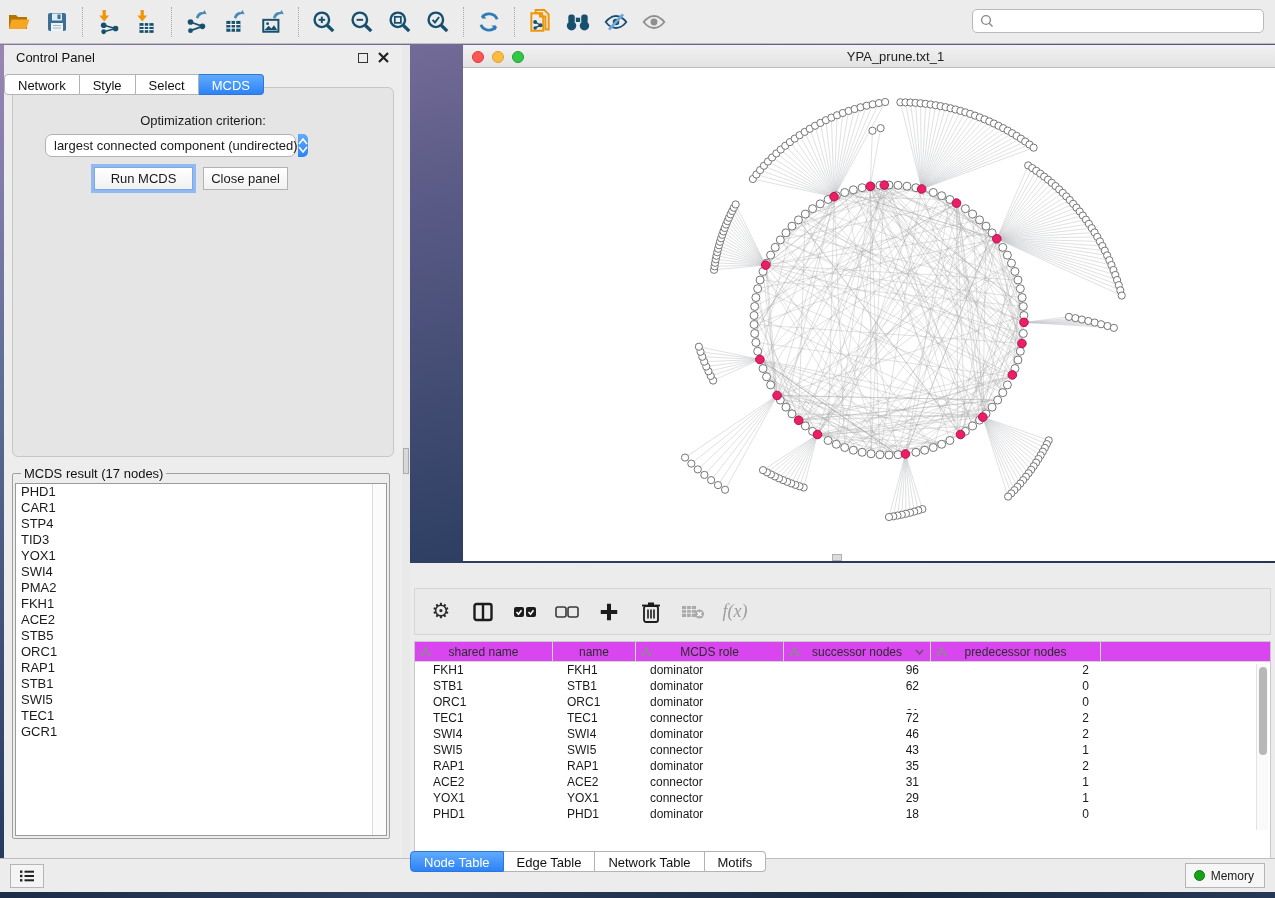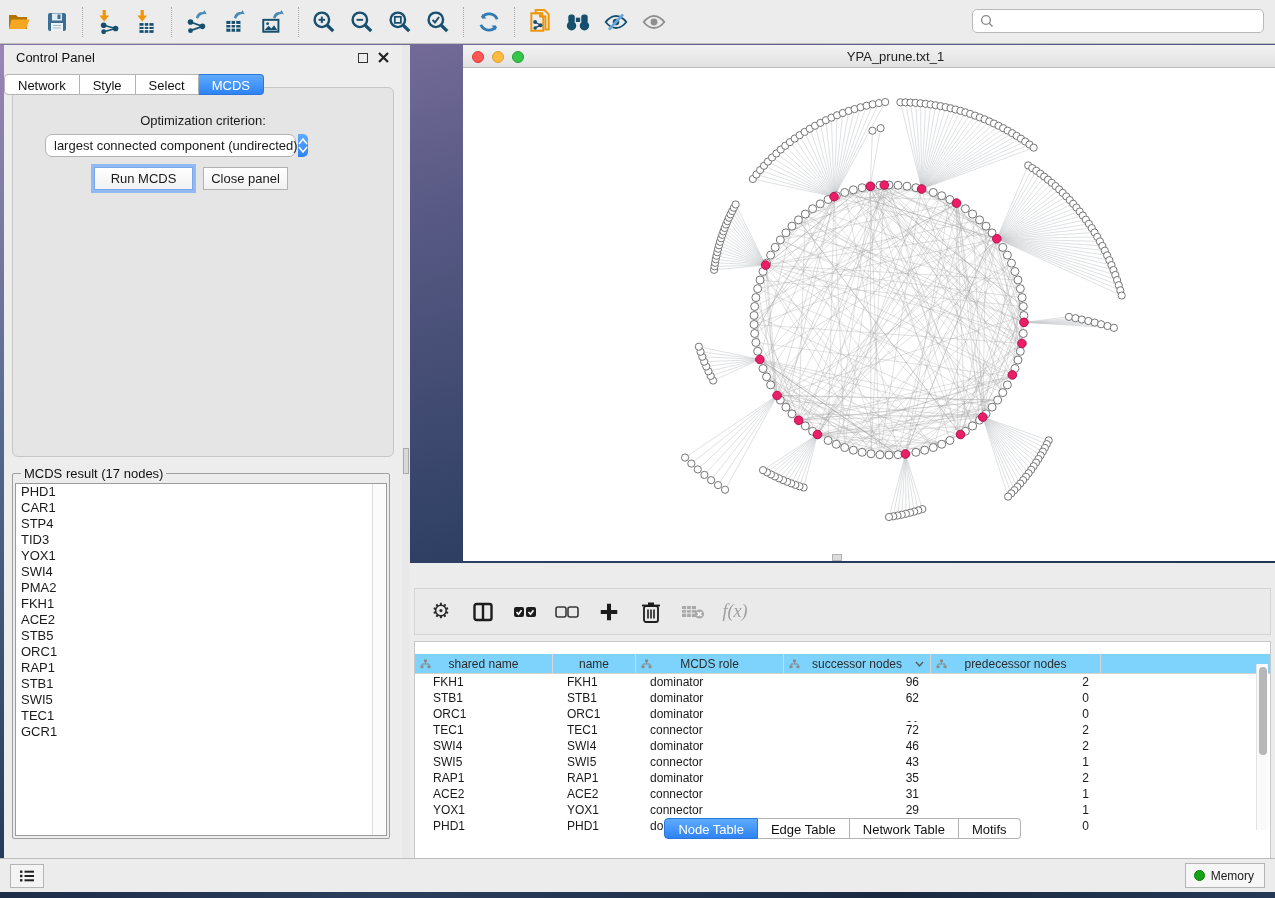--- a/index.html
+++ b/index.html
@@ -79,31 +79,31 @@
 
   
   #table-panel { left:410px; top:563px; width:865px; height:295px; background:#ececec; }
   #tp-float { right:33px; } #tp-close { right:12px; }
   #tp-toolbar { left:4px; top:25px; width:857px; height:47px; background:#eaeaea;
     border:1px solid #d5d5d5; display:flex; align-items:center; padding-left:12px; gap:14px; }
   .tp-icon { width:28px; height:28px; display:flex; align-items:center; justify-content:center; }
   .gear-char { font-family:"DejaVu Sans",sans-serif; font-size:21px; color:#2b2b2b; line-height:1; }
   .fx-text { font-family:"Liberation Serif","DejaVu Serif",serif; font-style:italic; font-size:18px; color:#9d9d9d; }
   #tp-table { left:4px; top:78px; width:857px; height:254px; background:#fff; border:1px solid #c9c9c9; border-bottom:none; }
-  #tbl-header { display:flex; height:20px; background:#7dd3fc; border-bottom:1px solid #d2d2d2;margin-top:12px; }
+  #tbl-header { display:flex; height:20px; background:#d946ef; border-bottom:1px solid #d2d2d2; }
   .th { position:relative; display:flex; align-items:center; justify-content:center;
     border-right:1px solid #d8d8d8; font-size:12px; color:#2c2c2c; }
   .th .tree-ic { position:absolute; left:5px; }
   .th .sort-ic { position:absolute; right:6px; }
   .tr { display:flex; height:16px; }
   .td { font-size:12px; line-height:16px; white-space:nowrap; overflow:hidden; }
   .td.l { padding-left:18px; } .td.r { text-align:right; padding-right:12px; }
   #tbl-scroll { position:absolute; right:2px; top:22px; width:12px; height:166px; background:#fafafa; border-left:1px solid #e2e2e2; }
   #tbl-thumb { position:absolute; left:1.5px; top:3px; width:8px; height:88px; background:#b7b7b7; border-radius:5px; }
-  #tp-tabs { position:absolute; left:0; top:255px; width:100%; display:flex; justify-content:center; }
+  #tp-tabs { position:absolute; left:0; top:288px; width:100%; display:flex; justify-content:flex-start; }
 
   
   #status-bar { left:0; top:858px; width:1275px; height:34px; background:#ececec; border-top:1px solid #bdbdbd; }
   #status-list-btn { position:absolute; left:10px; top:5px; width:34px; height:24px;
     background:#f4f4f4; border:1px solid #b5b5b5; display:flex; align-items:center; justify-content:center; }
   #memory-btn { position:absolute; right:10px; top:4px; height:25px; padding:0 10px 0 8px;
     background:#f6f6f6; border:1px solid #b5b5b5; display:flex; align-items:center; gap:6px; font-size:12px; }
   #memory-dot { width:11px; height:11px; border-radius:50%; background:#17a317; border:1px solid #0c7c0c; }
 </style>
 </head>

